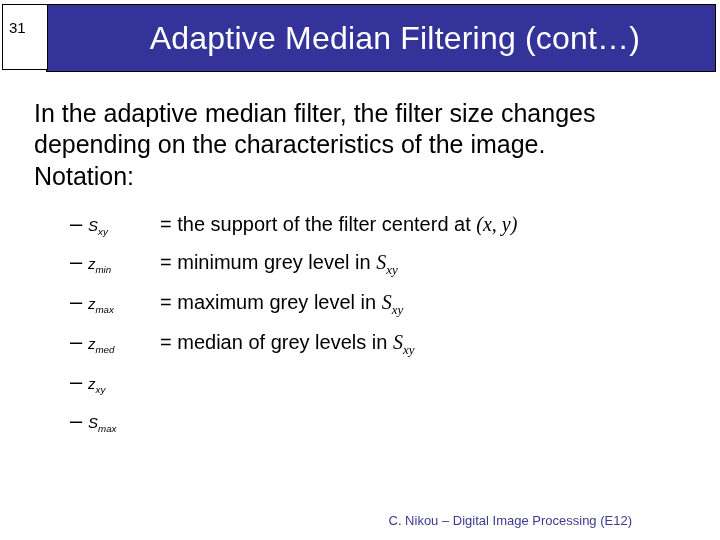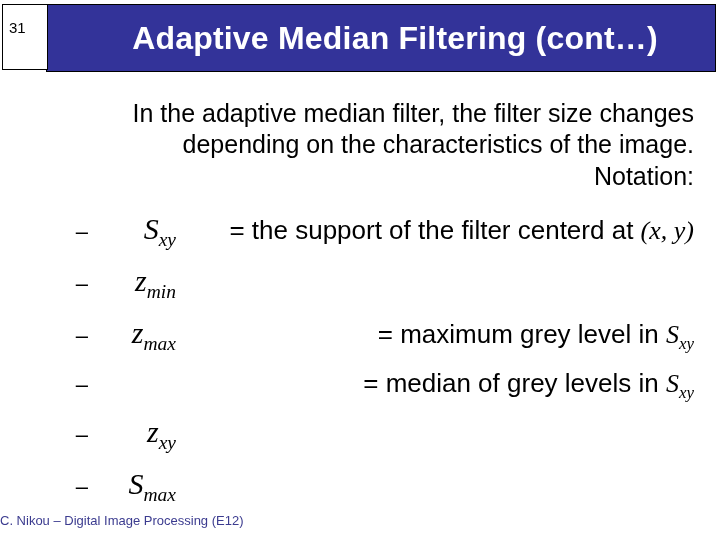--- a/index.html
+++ b/index.html
@@ -25,21 +25,21 @@
     height: 66px;
     background: #333399;
     border: 1px solid #000;
     display: flex;
     align-items: center;
     justify-content: center;
   }
   .title-bar-text {
     color: #ffffff;
     font-size: 32px;
-    font-weight: 700;
+    font-weight: 400;
     letter-spacing: 0.2px;
     text-align: center;
     width: 100%;
     padding-left: 28px;
   }
   .page-num-box {
     position: absolute;
     left: 2px;
     top: 4px;
     width: 46px;
@@ -55,21 +55,20 @@
   .page-num {
     font-size: 15px;
     color: #000;
   }
   .body {
     position: absolute;
     left: 34px;
     top: 98px;
     width: 660px;
     color: #000;
-    text-align: right;
   }
   .intro {
     font-size: 25px;
     line-height: 1.22;
     margin: 0 0 2px 0;
   }
   .def-list {
     margin-top: 18px;
     margin-left: 36px;
     font-size: 22px;
@@ -81,46 +80,45 @@
     line-height: 1.25;
   }
   .dash {
     width: 18px;
     flex: 0 0 18px;
     font-size: 22px;
   }
   .sym {
     width: 72px;
     flex: 0 0 72px;
-    font-family: Liberation Serif, serif;
+    font-family: Liberation Sans, sans-serif;
     font-style: italic;
-    font-size: 30px;
-    margin-left: 16px;
+    font-size: 15px;
   }
   .sym sub {
     font-size: 0.65em;
     font-style: italic;
   }
   .def {
     flex: 1;
-    font-size: 26px;
+    font-size: 20px;
   }
   .serif-i {
     font-family: "Times New Roman", serif;
     font-style: italic;
   }
   .serif-i sub {
     font-size: 0.65em;
   }
   .footer {
     position: absolute;
     bottom: 12px;
     left: 0;
     width: 632px;
-    text-align: left;
+    text-align: right;
     font-size: 13px;
     color: #3b3b8f;
   }
 </style>
 </head>
 <body>
 
 <div class="slide">
 
   <div class="title-bar">
@@ -139,30 +137,32 @@
 
       <div class="def-row">
         <span class="dash">–</span>
         <span class="sym"><span>S</span><sub>xy</sub></span>
         <span class="def"><span>= the support of the filter centerd at </span><span class="serif-i">(x, y)</span></span>
       </div>
 
       <div class="def-row">
         <span class="dash">–</span>
         <span class="sym"><span>z</span><sub>min</sub></span>
+        <span class="def"><span>= minimum grey level in </span><span class="serif-i"><span>S</span><sub>xy</sub></span></span>
       </div>
 
       <div class="def-row">
         <span class="dash">–</span>
         <span class="sym"><span>z</span><sub>max</sub></span>
         <span class="def"><span>= maximum grey level in </span><span class="serif-i"><span>S</span><sub>xy</sub></span></span>
       </div>
 
       <div class="def-row">
         <span class="dash">–</span>
+        <span class="sym"><span>z</span><sub>med</sub></span>
         <span class="def"><span>= median of grey levels in </span><span class="serif-i"><span>S</span><sub>xy</sub></span></span>
       </div>
 
       <div class="def-row">
         <span class="dash">–</span>
         <span class="sym"><span>z</span><sub>xy</sub></span>
       </div>
 
       <div class="def-row">
         <span class="dash">–</span>

